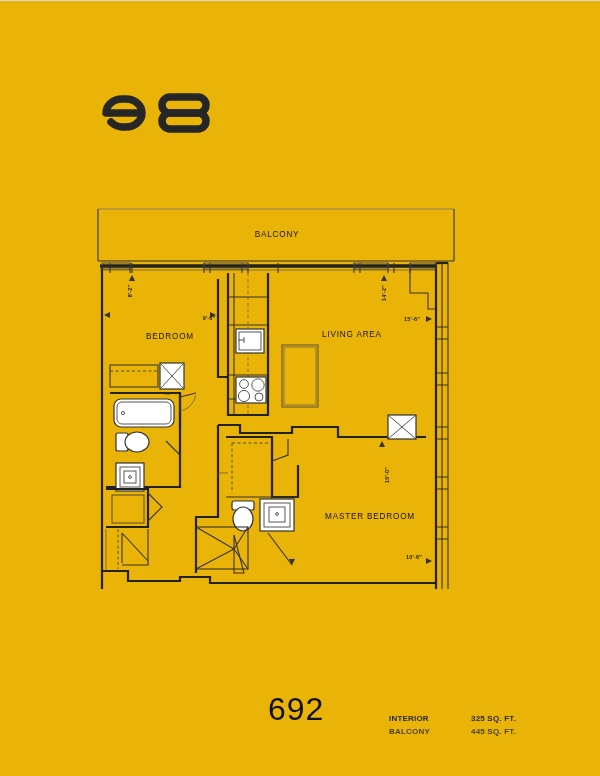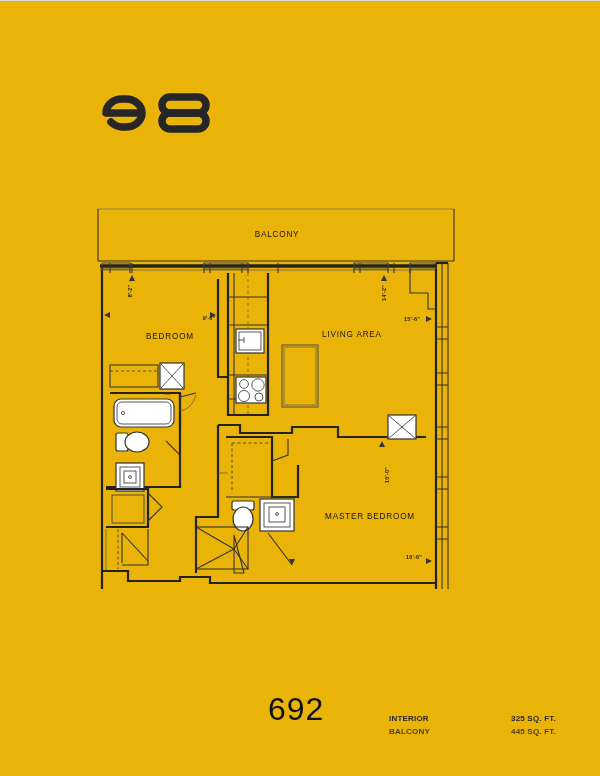--- a/index.html
+++ b/index.html
@@ -65,21 +65,20 @@
     top: 711px;
     width: 180px;
     font-size: 8px;
     letter-spacing: 0.2px;
     color: #2a2a2a;
     line-height: 13px;
   }
   #area-table .row {
     display: flex;
     white-space: nowrap;
-    gap: 40px;
   }
   #area-table .label { width: 82px; font-weight: bold; }
   #area-table .value { font-weight: bold; }
   #area-table .row.clipped {
     opacity: 0.82;
   }
 </style>
 </head>
 <body>
 

